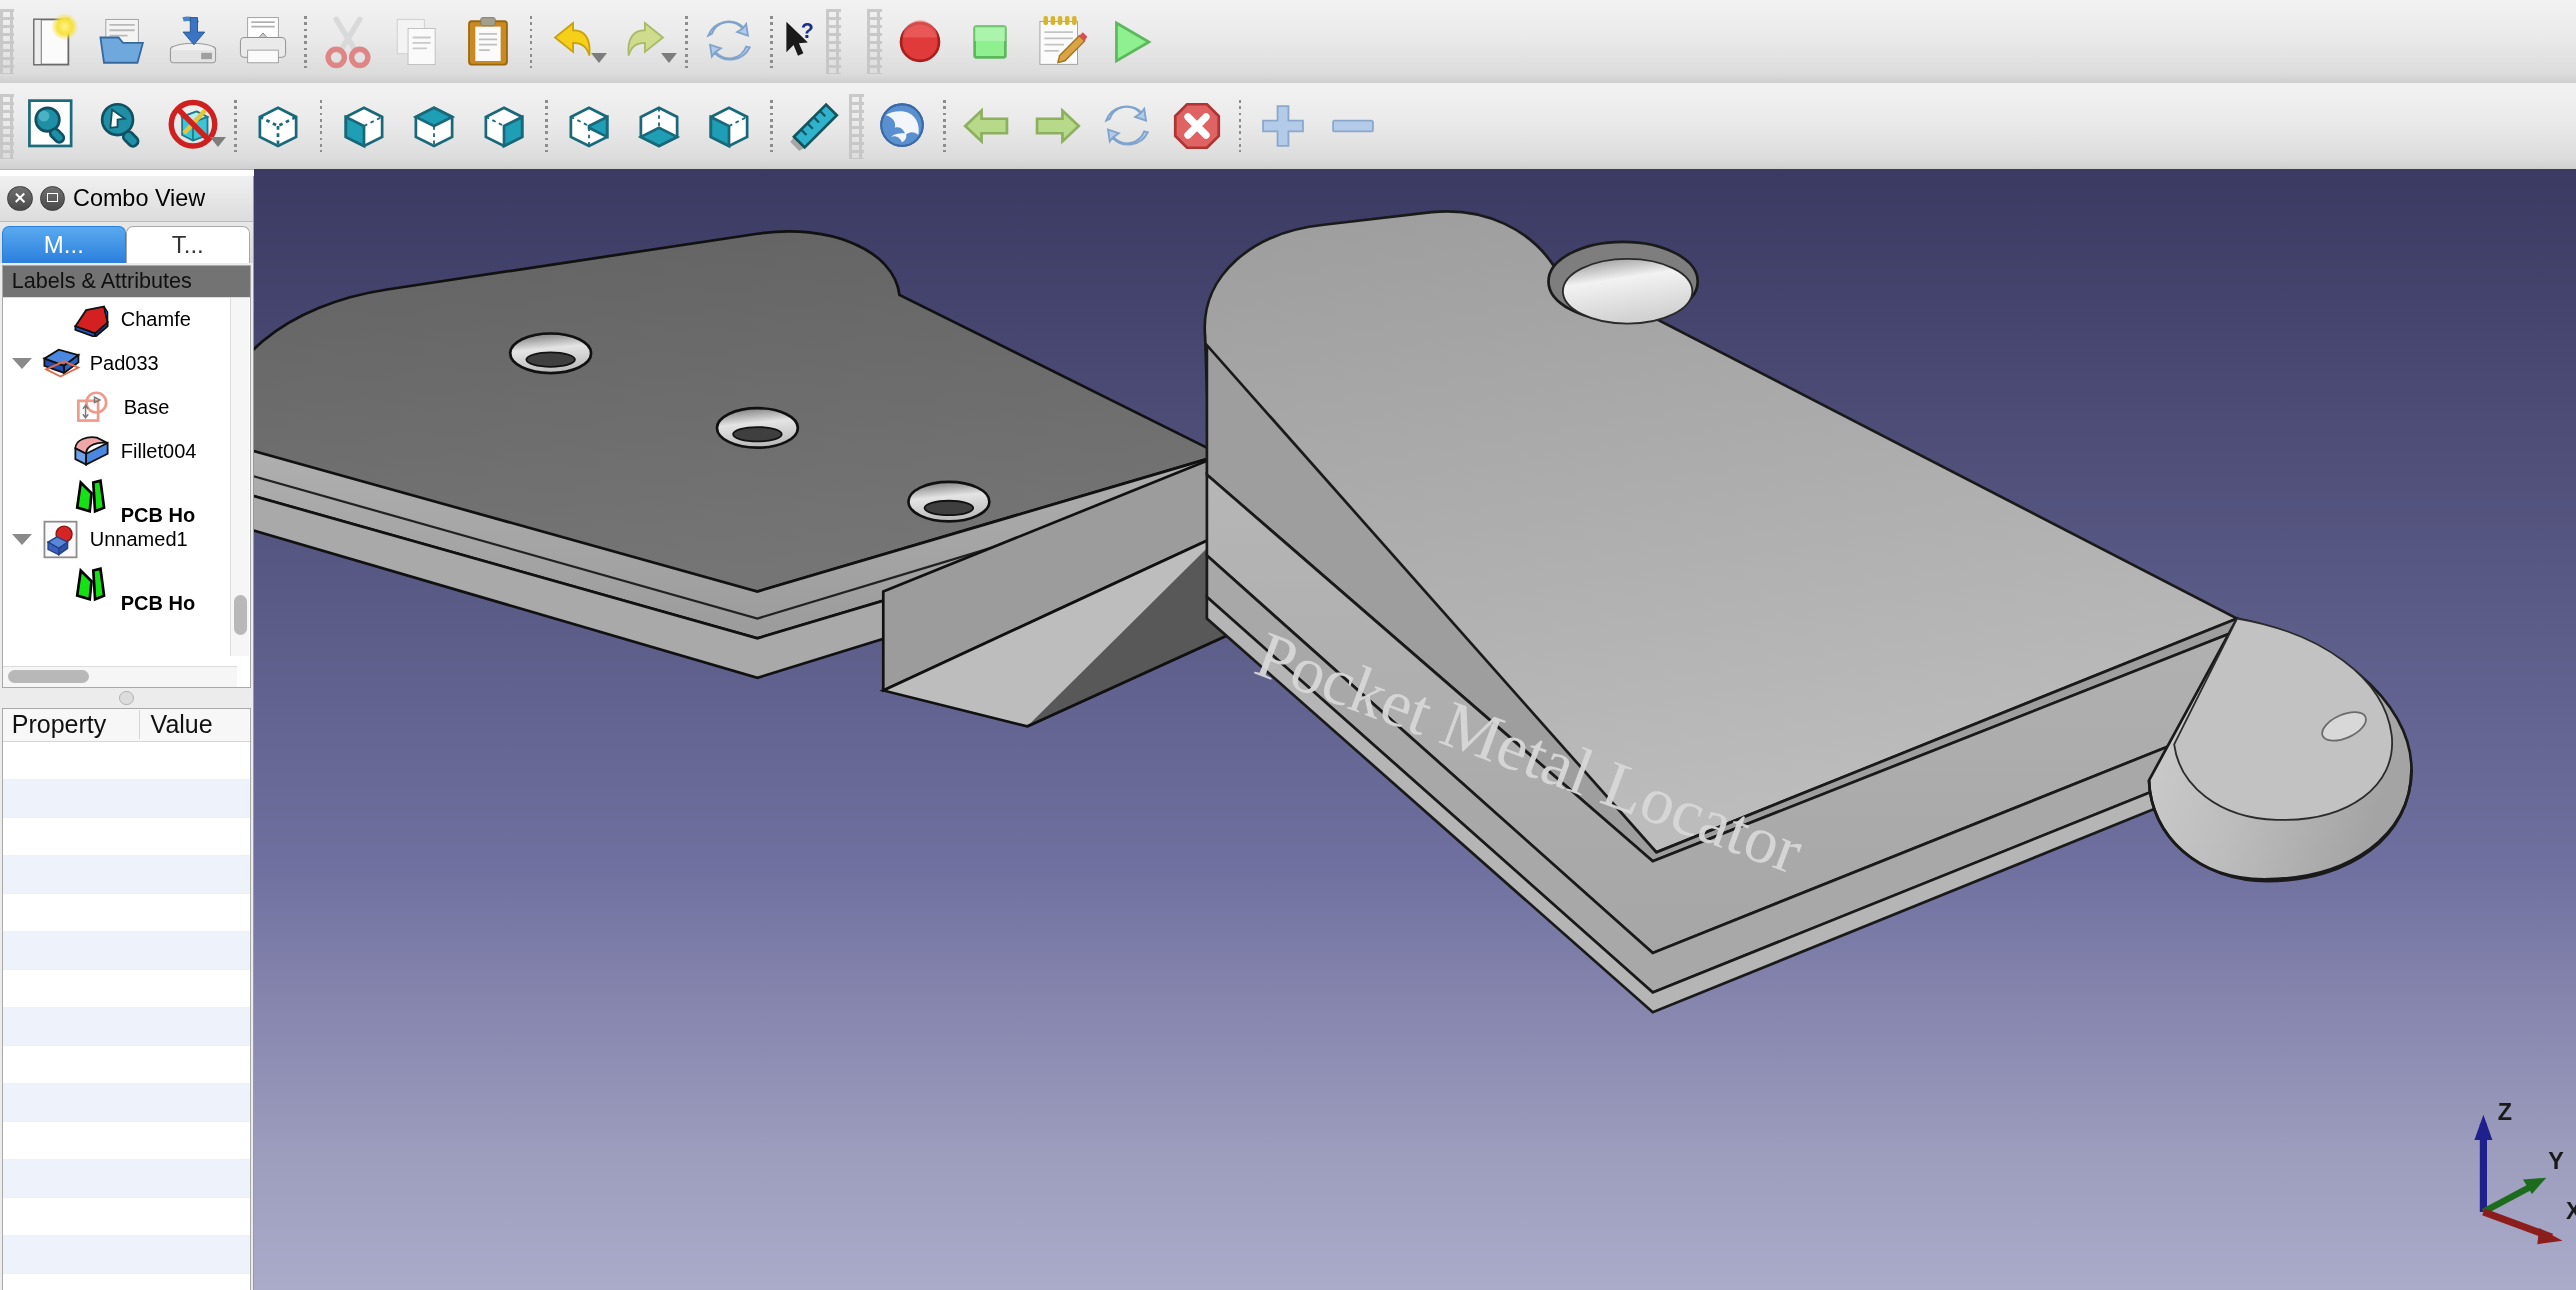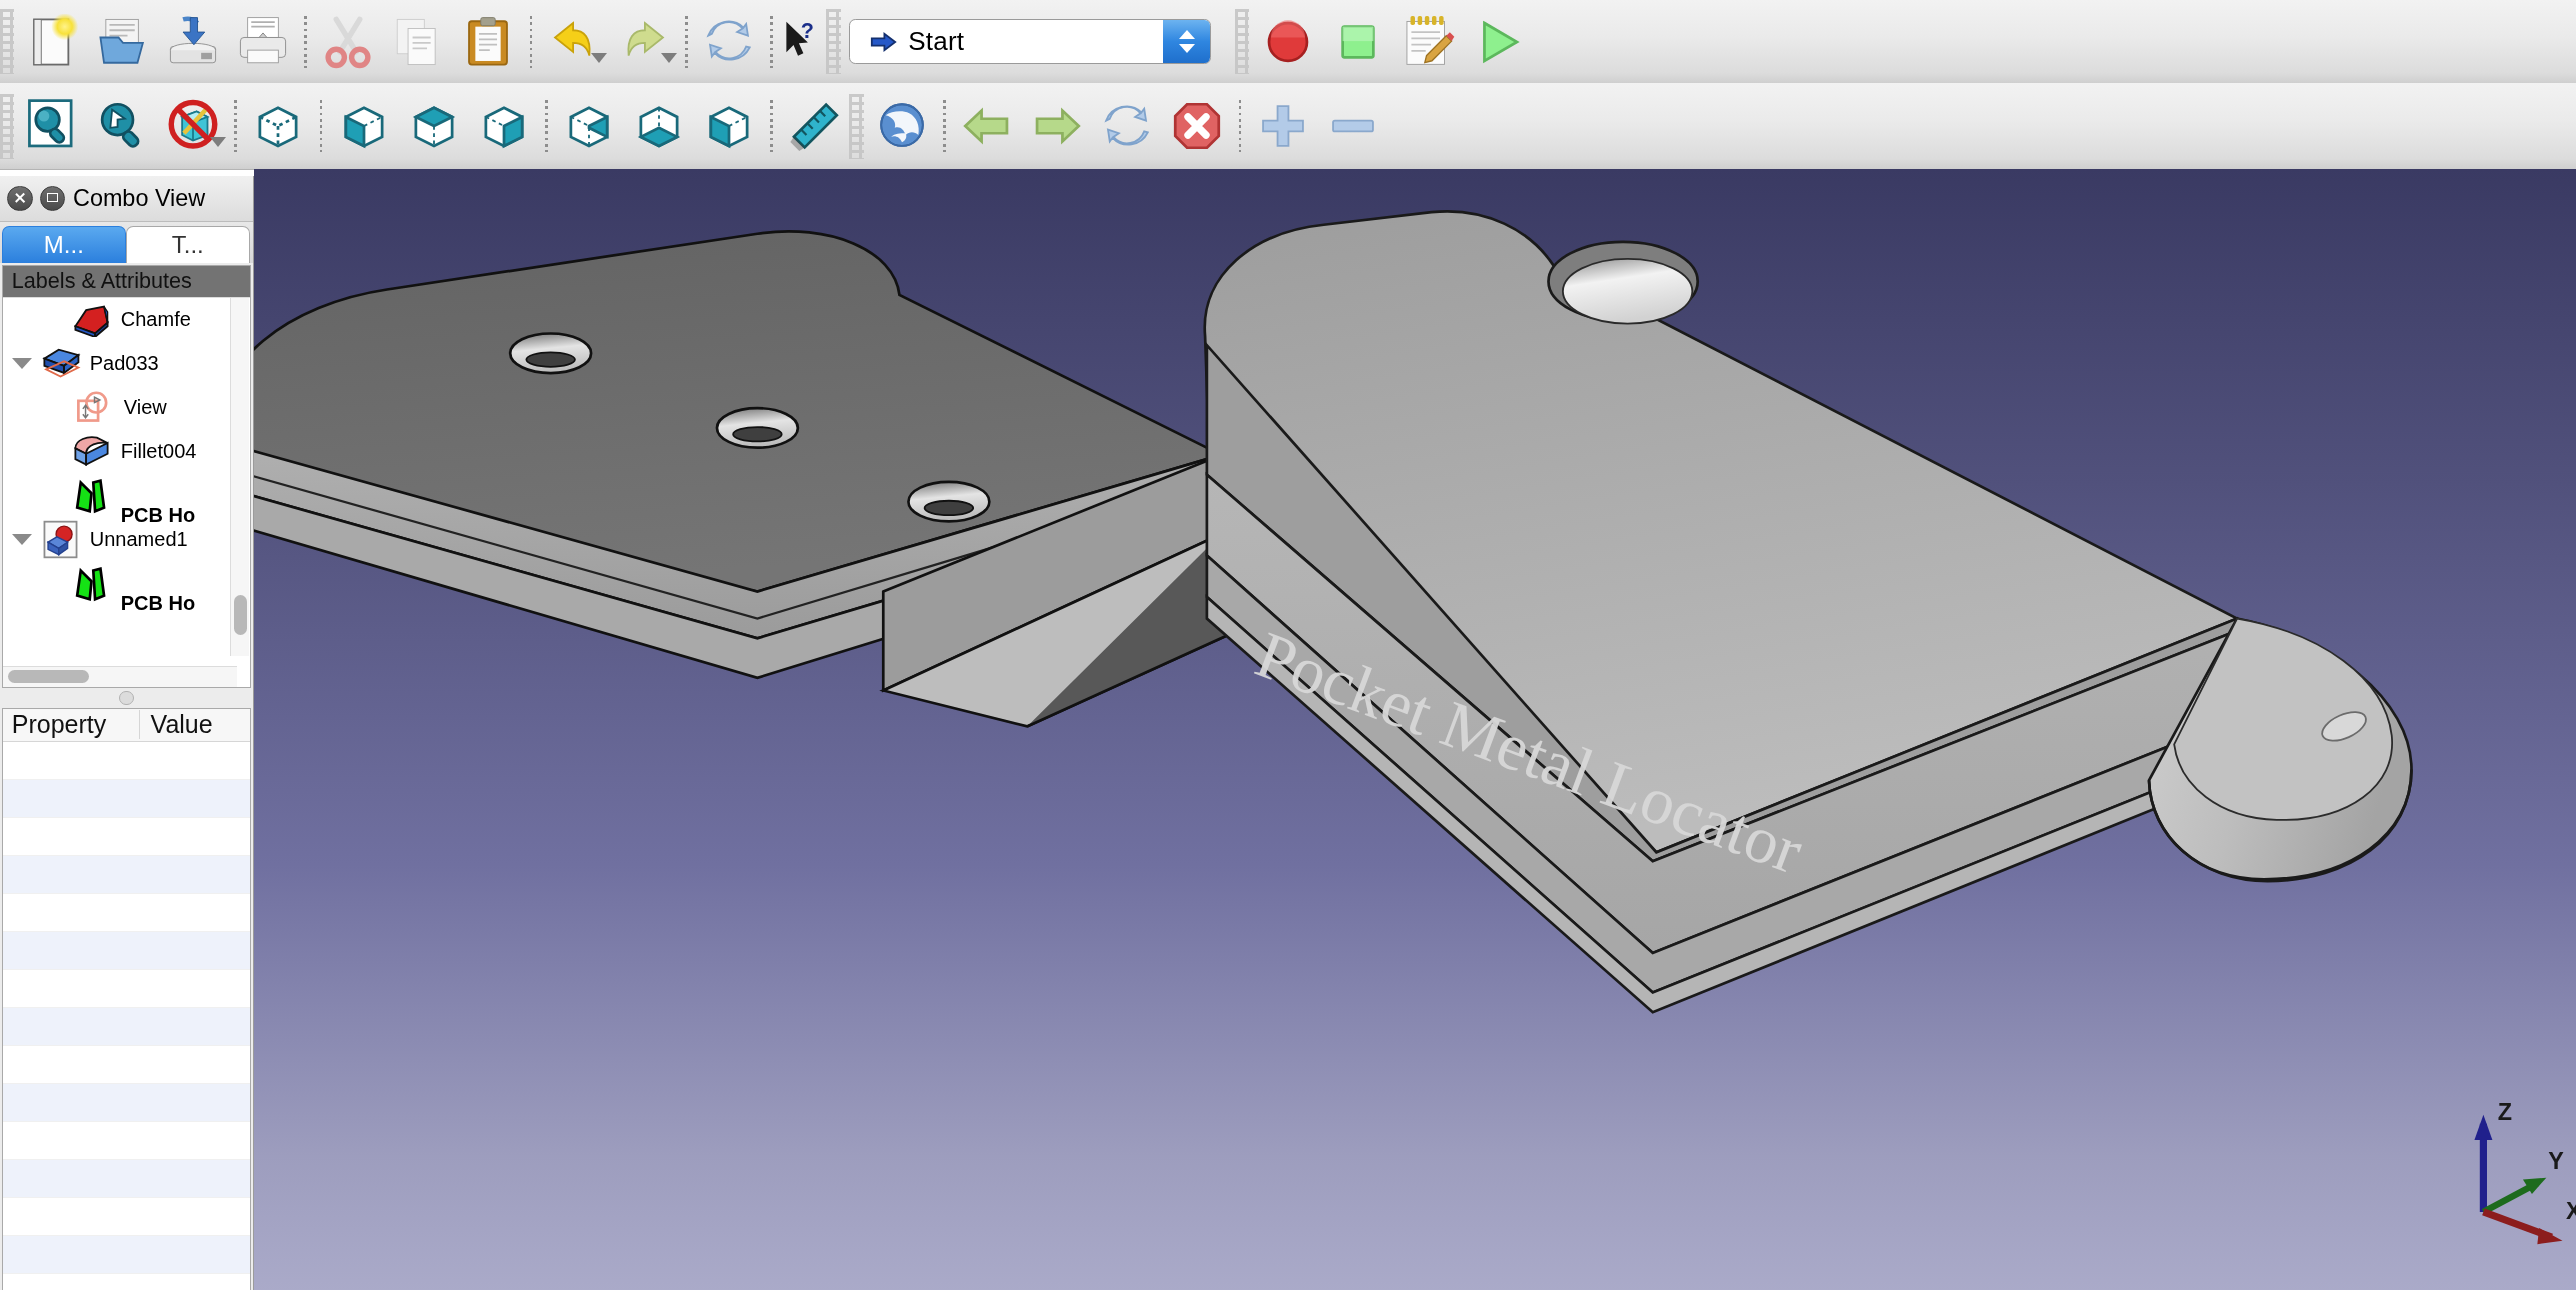--- a/index.html
+++ b/index.html
@@ -230,30 +230,20 @@
       <svg width="43" height="47" viewBox="0 0 48 52">
         <g>
           <path d="M6 4 L6 38 L14 30 L19 42 L25 39 L20 28 L30 27 Z" fill="#1a1a1a"></path>
           <text x="22" y="22" font-size="24" font-family="Liberation Sans" font-weight="bold" fill="#1b2f8a">?</text>
         </g>
       </svg>
     </div>
 
     <div class="grip"></div>
 
-    <div class="wb-combo">
-      <svg class="wb-arrow-ico" viewBox="0 0 30 22">
-        <path d="M2 7h14V2l12 9-12 9v-5H2z" fill="#2558c8" stroke="#14306e" stroke-width="2"></path>
-      </svg>
-      <span class="wb-label">Start</span>
-      <span class="wb-drop">
-        <i class="chev up"></i>
-        <i class="chev dn"></i>
-      </span>
-    </div>
 
     <div class="grip" style="margin-left:23.4px;"></div>
 
     <div class="tb-btn">
       <svg width="56" height="56" viewBox="0 0 62 62">
         <g>
           <circle cx="31" cy="31" r="21" fill="#e03a3a" stroke="#a62020" stroke-width="3"></circle>
           <path d="M12 26a19 19 0 0 1 38 0z" fill="#f06a6a" opacity=".6"></path>
         </g>
       </svg>
@@ -550,21 +540,21 @@
         <div class="trow">
           <span class="tindent" style="width:65px"></span>
           <span class="ticon">
             <svg width="43" height="36" viewBox="0 0 48 40">
               <rect x="6" y="12" width="22" height="22" fill="none" stroke="#f09a8a" stroke-width="3"></rect>
               <circle cx="26" cy="14" r="11" fill="none" stroke="#f09a8a" stroke-width="3"></circle>
               <path d="M14 18 L14 30 M11 21 L14 17 L17 21 M11 27 L14 31 L17 27" stroke="#777" stroke-width="1.6" fill="none"></path>
               <path d="M24 8 L30 11 L24 14 Z" fill="none" stroke="#777" stroke-width="1.6"></path>
             </svg>
           </span>
-          <span class="tlabel">View</span>
+          <span class="tlabel">Base</span>
         </div>
 
         <div class="trow">
           <span class="tindent" style="width:31px"></span>
           <span class="tarrow"></span>
           <span class="ticon">
             <svg width="43" height="36" viewBox="0 0 48 40">
               <path d="M6 16 C6 6 20 2 30 4 L42 10 C32 8 18 12 18 22 Z" fill="#efa6a6" stroke="#111" stroke-width="2"></path>
               <path d="M6 16 L18 22 L18 34 L6 28 Z" fill="#6fa2e8" stroke="#111" stroke-width="2"></path>
               <path d="M18 22 L42 10 L42 22 L18 34 Z" fill="#4a87e0" stroke="#111" stroke-width="2"></path>

